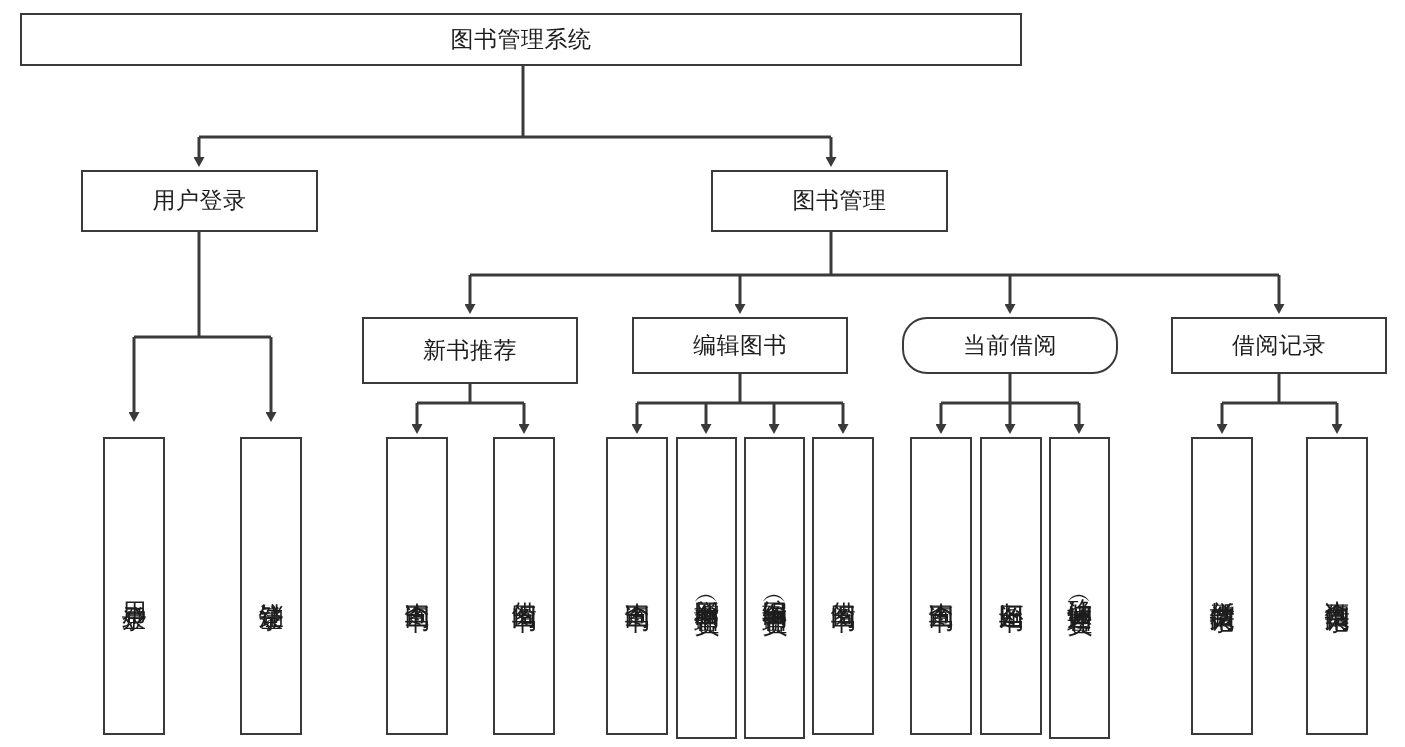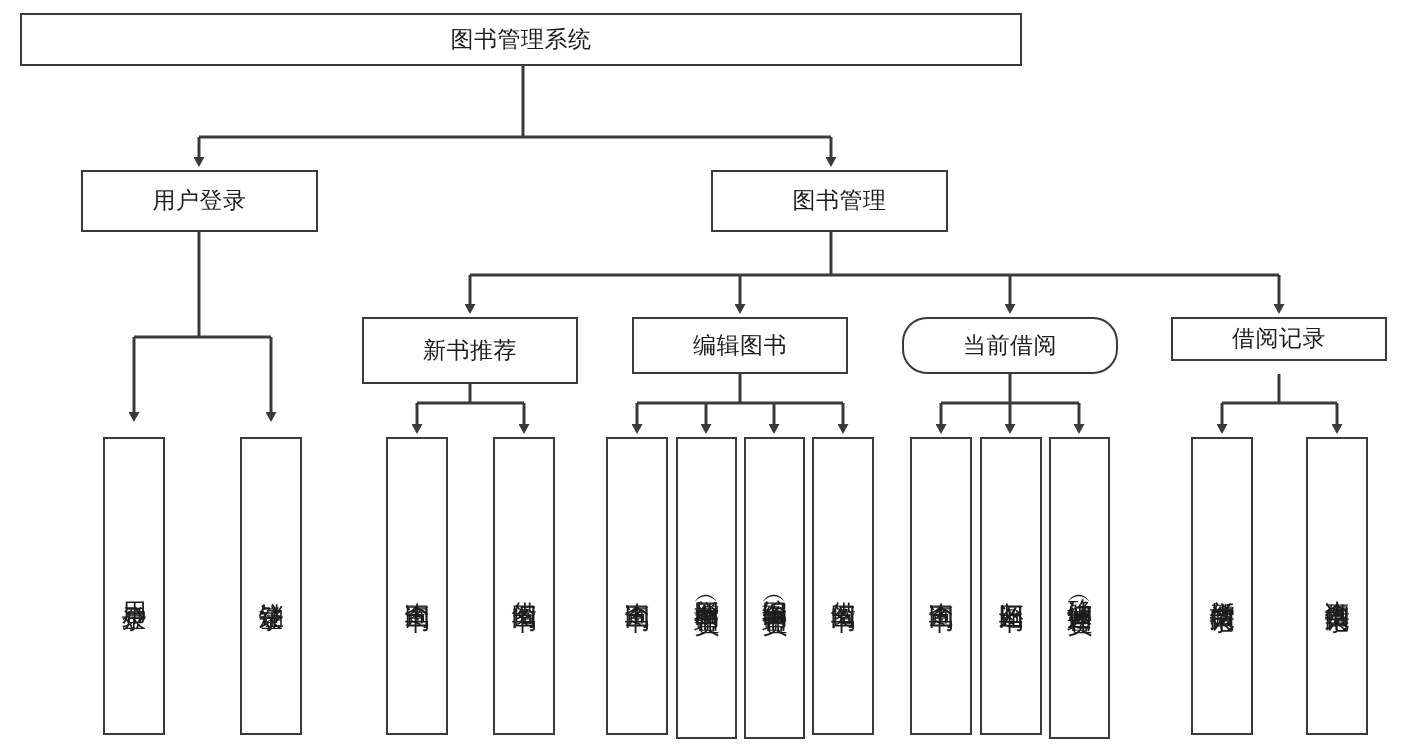--- a/index.html
+++ b/index.html
@@ -142,21 +142,21 @@
 
   <div class="node horiz" style="left:362px; top:317px; width:216px; height:67px;">
     <span class="node-label">新书推荐</span>
   </div>
   <div class="node horiz" style="left:632px; top:317px; width:216px; height:57px;">
     <span class="node-label">编辑图书</span>
   </div>
   <div class="node horiz" style="left:902px; top:317px; width:216px; height:57px;border-radius:25px;">
     <span class="node-label">当前借阅</span>
   </div>
-  <div class="node horiz" style="left:1171px; top:317px; width:216px; height:44px;">
+  <div class="node horiz" style="left:1171px; top:317px; width:216px; height:57px;">
     <span class="node-label">借阅记录</span>
   </div>
 
   <div class="node vert" style="left:103px; top:437px; width:62px; height:298px;">
     <span class="node-label">用户登录</span>
   </div>
   <div class="node vert" style="left:240px; top:437px; width:62px; height:298px;">
     <span class="node-label">注销登录</span>
   </div>
 

